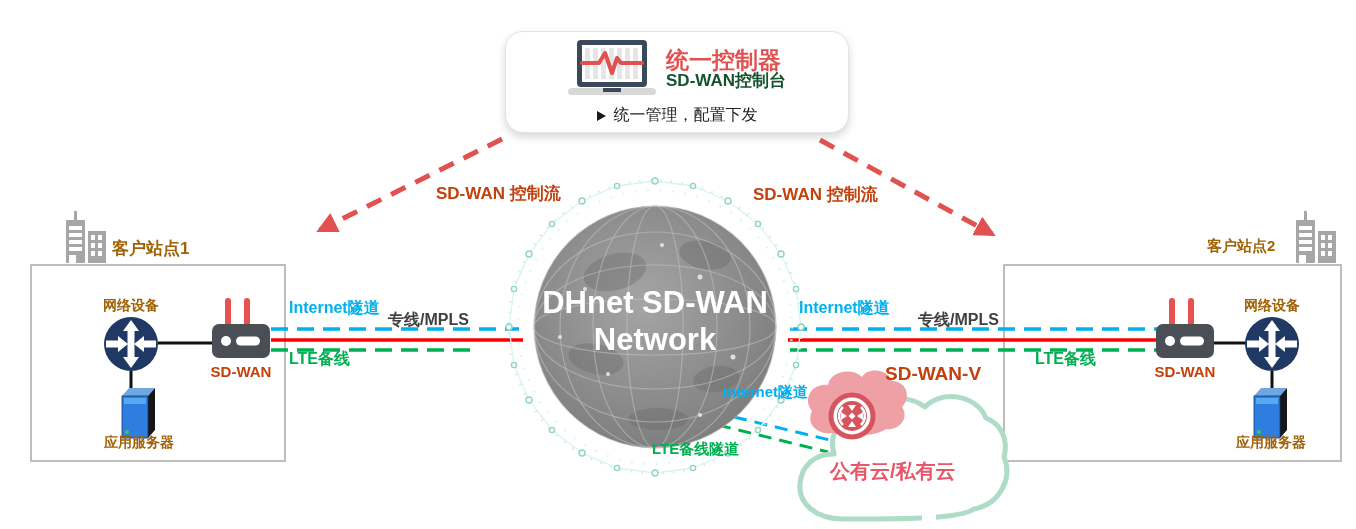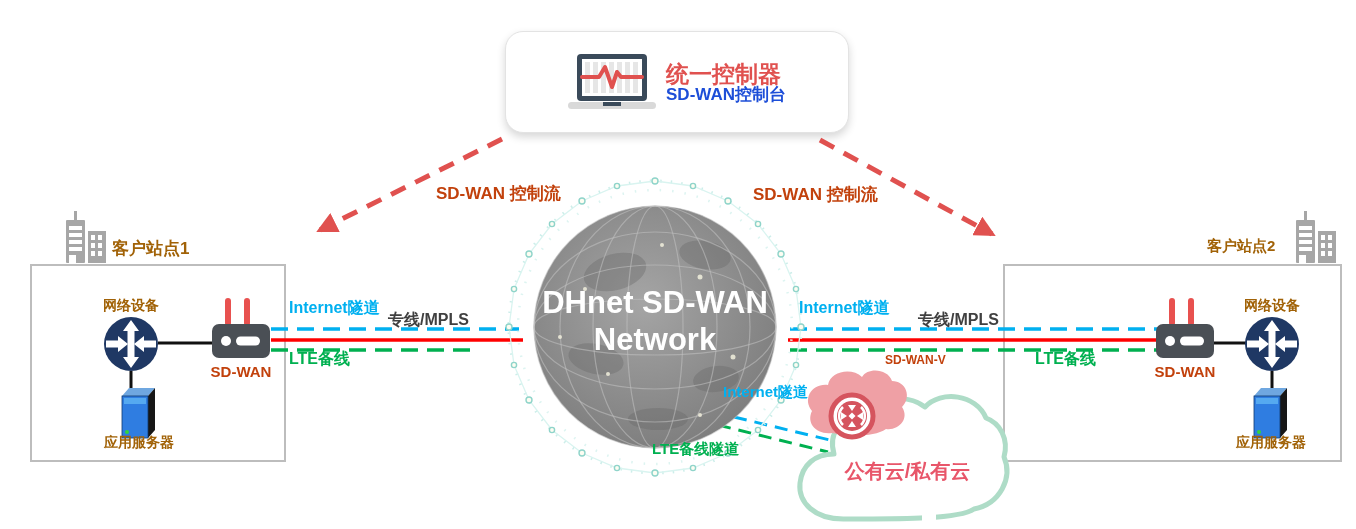--- a/index.html
+++ b/index.html
@@ -11,21 +11,21 @@
   .blue{color:#00B0F0;} .red{color:#404040;} .green{color:#00B050;}
   .softred{color:#c2410c;} .pink{color:#E8566A;}
   
   #controller{position:absolute;left:505px;top:4px;width:342px;height:100px;background:#fff;
               border:1px solid #e3e3e3;border-radius:18px;z-index:1;
               box-shadow:0 4px 9px rgba(0,0,0,.16);display:flex;flex-direction:column;
               align-items:center;justify-content:center;}
   #ctrl-head{display:flex;align-items:center;gap:10px;margin-top:2px;}
   #ctrl-titles{display:flex;flex-direction:column;line-height:1.05;}
   #ctrl-title{font-size:23px;font-weight:700;color:#E0514F;}
-  #ctrl-sub{font-size:17px;font-weight:700;color:#1d4ed8;}
+  #ctrl-sub{font-size:17px;font-weight:700;color:#14532d;}
   #ctrl-bullet{display:flex;align-items:center;gap:8px;margin-top:7px;font-size:16px;color:#222;}
   .tri{width:0;height:0;border-left:9px solid #1a1a1a;border-top:5px solid transparent;
        border-bottom:5px solid transparent;display:inline-block;}
 </style>
 </head>
 <body>
 
 <div id="canvas">
 
   <div id="controller">
@@ -43,20 +43,24 @@
           <rect x="65" y="8" width="5" height="31"></rect>
         </g>
         <polyline points="14,23 31,23 37,13 44,33 49,18 53,23 74,23" fill="none" stroke="#E0514F" stroke-width="4" stroke-linejoin="round" stroke-linecap="round"></polyline>
         <rect x="0" y="48" width="88" height="7" rx="3.5" fill="#d9d9d9"></rect>
         <rect x="35" y="48" width="18" height="4" fill="#3A4A5A"></rect>
       </svg>
       <div id="ctrl-titles">
         <span id="ctrl-title">统一控制器</span>
         <span id="ctrl-sub">SD-WAN控制台</span>
       </div>
+    </div>
+    <div id="ctrl-bullet">
+      <span class="tri"></span>
+      <span>统一管理，配置下发</span>
     </div>
   </div>
 
   <div class="box" style="left:30px;top:237px;width:252px;height:194px;"></div>
   <div class="box" style="left:1003px;top:237px;width:335px;height:194px;"></div>
 
   <svg id="art" width="1356" height="529" viewBox="0 0 1356 529">
     <defs>
       <radialGradient id="globeGrad" cx="45%" cy="40%" r="65%">
         <stop offset="0%" stop-color="#a5a5a5"></stop>
@@ -287,16 +291,16 @@
   <div class="lbl red" style="left:388px;top:283px;font-size:16px;">专线/MPLS</div>
   <div class="lbl green" style="left:289px;top:322px;font-size:16px;">LTE备线</div>
 
   <div class="lbl blue" style="left:799px;top:271px;font-size:16px;">Internet隧道</div>
   <div class="lbl red" style="left:918px;top:283px;font-size:16px;">专线/MPLS</div>
   <div class="lbl green" style="left:1035px;top:322px;font-size:16px;">LTE备线</div>
 
   <div class="lbl blue" style="left:723px;top:356px;font-size:15px;">Internet隧道</div>
   <div class="lbl green" style="left:652px;top:413px;font-size:15px;">LTE备线隧道</div>
 
-  <div class="lbl softred" style="left:885px;top:326px;font-size:12px;">SD-WAN-V</div>
-  <div class="lbl pink" style="left:830px;top:431px;width:155px;text-align:center;font-size:20px;">公有云/私有云</div>
+  <div class="lbl softred" style="left:885px;top:336px;font-size:19px;">SD-WAN-V</div>
+  <div class="lbl pink" style="left:830px;top:431px;width:155px;text-align:left;font-size:20px;">公有云/私有云</div>
 
 </div>
 
 </body></html>

